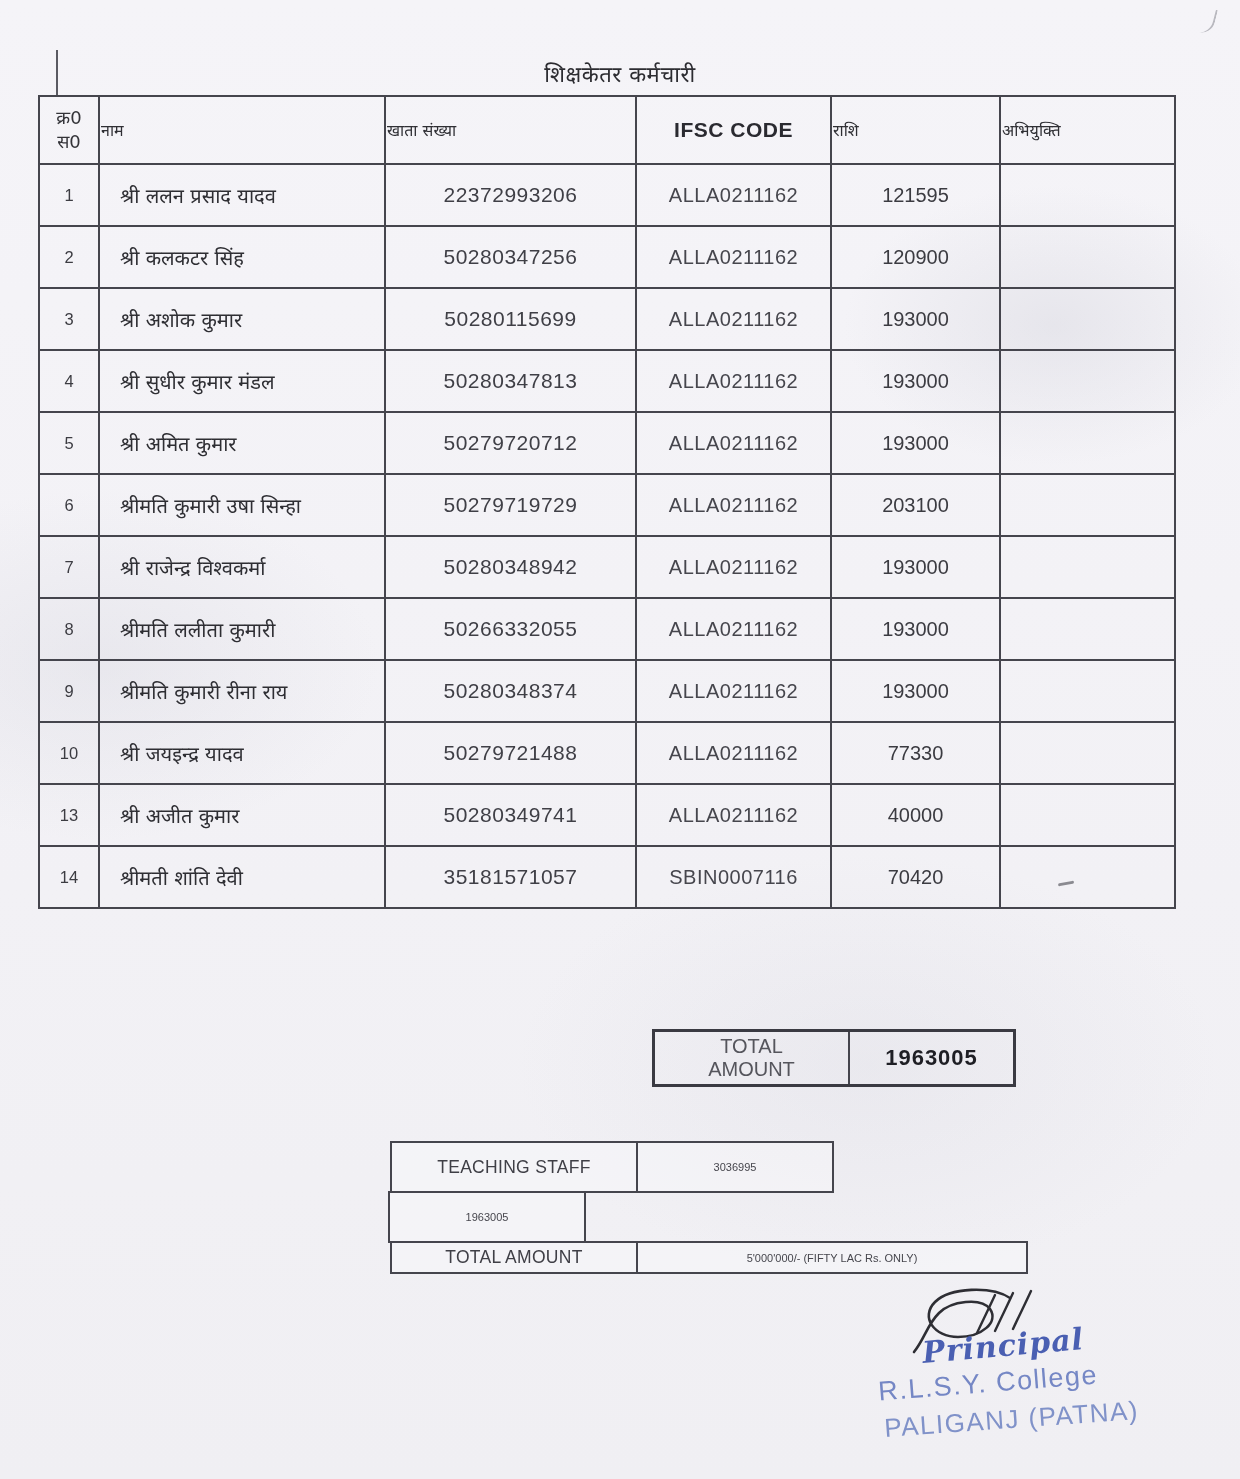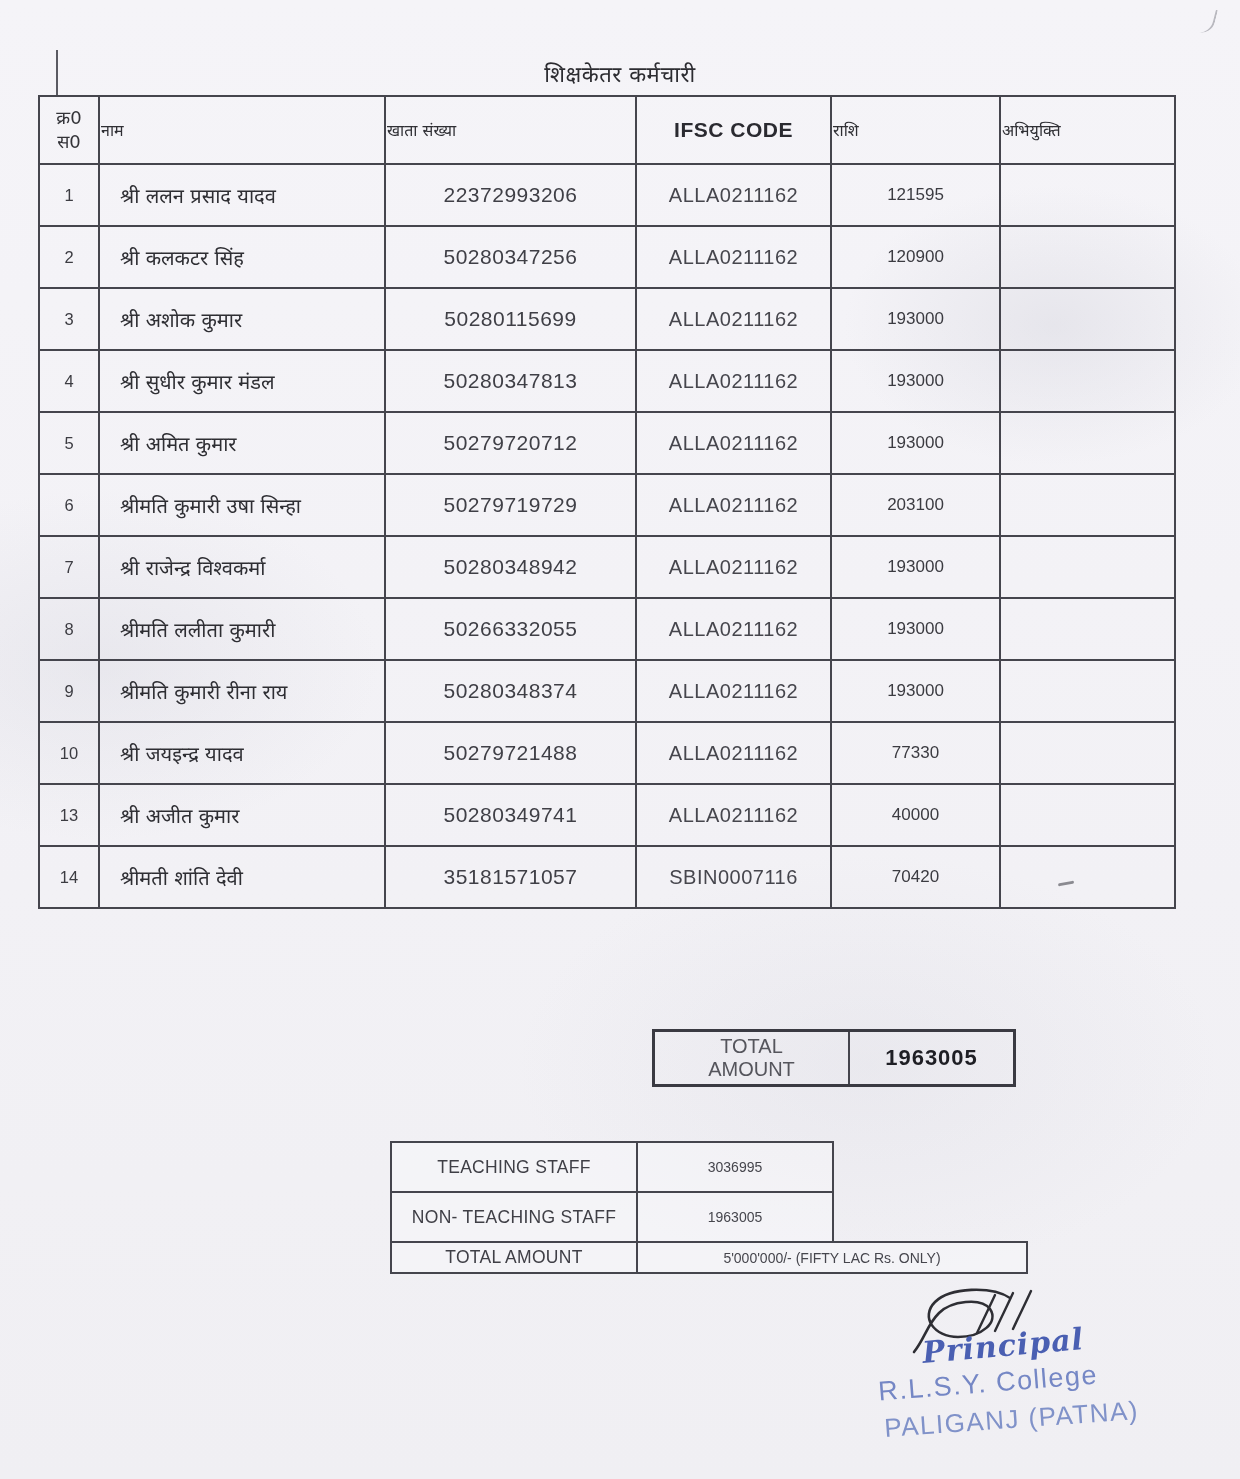--- a/index.html
+++ b/index.html
@@ -27,21 +27,21 @@
   table.staff thead tr { height:68px; }
   table.staff tbody tr { height:62px; }
   th { font-weight:normal; }
   .h-sno { font-size:18px; color:#333338; line-height:1.35; text-align:center; }
   .h-name, .h-account, .h-amount, .h-remarks { font-size:16px; color:#2f2f34; text-align:left;border-radius:23px; }
   .h-ifsc { font-family:"Liberation Sans", sans-serif; font-size:21px; font-weight:bold; color:#2a2a30; text-align:center; letter-spacing:0.5px; }
   td.c-sno { text-align:center; font-family:"Liberation Sans", sans-serif; font-size:16.5px; color:#3c3c42; }
   td.c-name { text-align:left; padding-left:20px; font-size:20px; color:#2e2e33; }
   td.c-account { text-align:center; font-family:"Liberation Sans", sans-serif; font-size:21px; color:#3f3f46; letter-spacing:0.5px; }
   td.c-ifsc { text-align:center; font-family:"Liberation Sans", sans-serif; font-size:20px; color:#46464d; letter-spacing:0.5px; }
-  td.c-amount { text-align:center; font-family:"Liberation Sans", sans-serif; font-size:17px; color:#3b3b41; }
+  td.c-amount { text-align:center; font-family:"Liberation Sans", sans-serif; font-size:20px; color:#3b3b41; }
   
   .total-box {
     position:absolute; left:652px; top:1029px; width:364px; height:58px;
     display:flex; border:3px solid #3a3a42; box-sizing:border-box; 
   }
   .total-label {
     width:193px; border-right:2px solid #45454d; display:flex; align-items:center; justify-content:center;
     font-family:"Liberation Sans", sans-serif; font-size:20px; color:#55555c;
   }
   .total-label span { display:inline-block; max-width:120px; text-align:center; line-height:1.15; }
@@ -51,21 +51,21 @@
   }
   
   .summary { position:absolute; left:390px; top:1141px; font-family:"Liberation Sans", sans-serif; }
   .srow { display:flex; }
   .srow + .srow { margin-top:-2px; }
   .scell {
     border:2px solid #45454d; box-sizing:border-box; display:flex; align-items:center; justify-content:center;
     height:52px; background:rgba(250,250,253,0.4);
   }
   .slabel { width:248px; font-size:17.5px; color:#3f3f46; letter-spacing:0.3px; }
-  .svalue { width:198px; margin-left:-2px; font-size:14px; color:#46464d; }
+  .svalue { width:198px; margin-left:-2px; font-size:11px; color:#46464d; }
   .srow.last .scell { height:33px; }
   .srow.last .svalue { width:392px; }
   
   .sig-svg { position:absolute; left:880px; top:1270px; }
   .stamp-principal {
     position:absolute; left:922px; top:1328px;
     font-family:"DejaVu Serif", serif; font-style:italic; font-weight:600; font-size:30px;
     color:#4a5fb2; transform:rotate(-5deg); letter-spacing:1px;
   }
   .stamp-college {
@@ -219,21 +219,20 @@
     </div>
     <div class="total-value">1963005</div>
   </div>
 
   <div class="summary">
     <div class="srow">
       <div class="scell slabel">TEACHING STAFF</div>
       <div class="scell svalue">3036995</div>
     </div>
     <div class="srow">
-      <div class="scell slabel">NON- TEACHING STAFF</div>
       <div class="scell svalue">1963005</div>
     </div>
     <div class="srow last">
       <div class="scell slabel">TOTAL AMOUNT</div>
       <div class="scell svalue">5'000'000/- (FIFTY LAC Rs. ONLY)</div>
     </div>
   </div>
 
   <svg class="sig-svg" width="180" height="95" viewBox="880 1270 180 95" fill="none">
     <path d="M 1010,1298 C 992,1286 950,1287 935,1302 C 920,1317 934,1337 958,1337

